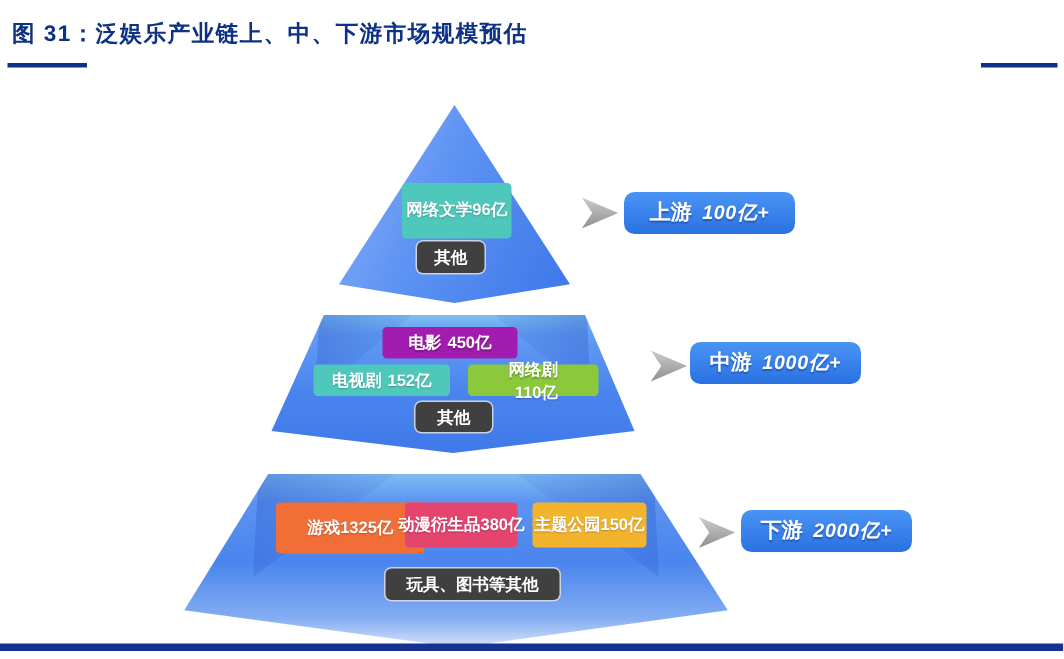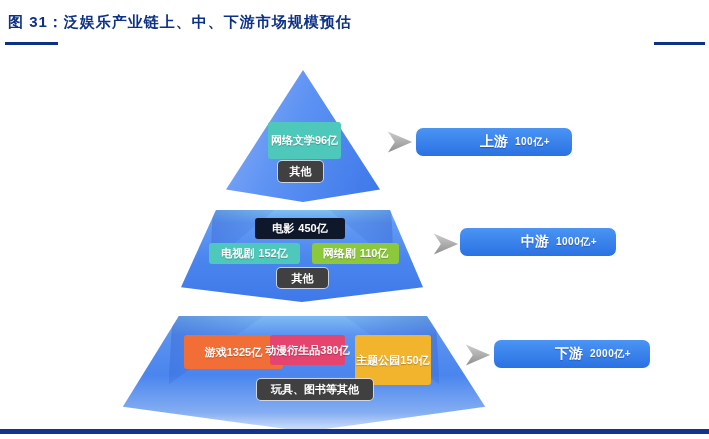--- a/index.html
+++ b/index.html
@@ -38,37 +38,37 @@
   .chip{position:absolute;display:flex;align-items:center;justify-content:center;
         color:#fff;font-weight:bold;font-size:11px;border-radius:3px;
         text-shadow:0 1px 1px rgba(0,0,0,.25);white-space:nowrap;}
   .chip.two{flex-direction:row;line-height:15px;}
   .chip .v{margin-left:4px;}
   .chip-black{background:#404040;border-radius:4px;box-shadow:0 0 0 1px rgba(225,225,225,.85);
         text-shadow:none;}
 
   .c-lit  {left:268px;top:122px;width:73px;height:37px;background:#4fc8bc;}
   .c-oth1 {left:278px;top:161px;width:45px;height:21px;}
-  .c-movie{left:255px;top:218px;width:90px;height:21px;background:#0f172a;}
+  .c-movie{left:255px;top:218px;width:90px;height:21px;background:#a21caf;}
   .c-tv   {left:209px;top:243px;width:91px;height:21px;background:#4fc8bc;}
-  .c-web  {left:312px;top:243px;width:87px;height:21px;background:#8cc83c;}
+  .c-web  {left:312px;top:243px;width:87px;height:21px;background:#8cc83c;flex-direction:column;}
   .c-oth2 {left:277px;top:268px;width:51px;height:20px;}
   .c-game {left:184px;top:335px;width:99px;height:34px;background:#f26e37;}
   .c-anim {left:270px;top:335px;width:75px;height:30px;background:#e5446f;}
-  .c-park {left:355px;top:335px;width:76px;height:50px;background:#f3b42d;}
+  .c-park {left:355px;top:335px;width:76px;height:30px;background:#f3b42d;}
   .c-oth3 {left:257px;top:379px;width:116px;height:21px;}
 
   
   .arrow{position:absolute;width:26px;height:24px;}
   .a1{left:387px;top:130px;} .a2{left:433px;top:232px;} .a3{left:465px;top:343px;}
   .badge{position:absolute;width:114px;height:28px;border-radius:7px;
          background:linear-gradient(180deg,#4a94f4,#2a71e2);
          display:flex;align-items:center;justify-content:center;gap:7px;
-         color:#fff;font-weight:bold;text-shadow:0 1px 1px rgba(0,30,90,.35);padding-left:42px;}
-  .badge .stage{font-size:14px;} .badge .total{font-size:10px;letter-spacing:.5px;}
+         color:#fff;font-weight:bold;text-shadow:0 1px 1px rgba(0,30,90,.35);}
+  .badge .stage{font-size:14px;} .badge .total{font-size:13px;letter-spacing:.5px;font-style:italic;}
   .b1{left:416px;top:128px;} .b2{left:460px;top:228px;} .b3{left:494px;top:340px;}
 </style>
 </head>
 <body>
 
 <div class="canvas">
 
   <div class="title">图 31：泛娱乐产业链上、中、下游市场规模预估</div>
   <div class="rule rule-left"></div>
   <div class="rule rule-right"></div>

